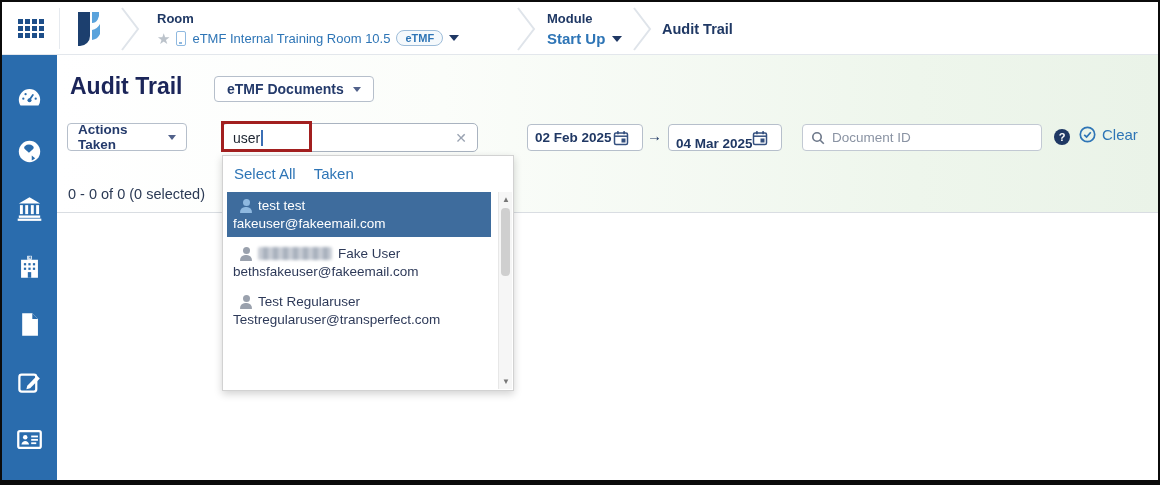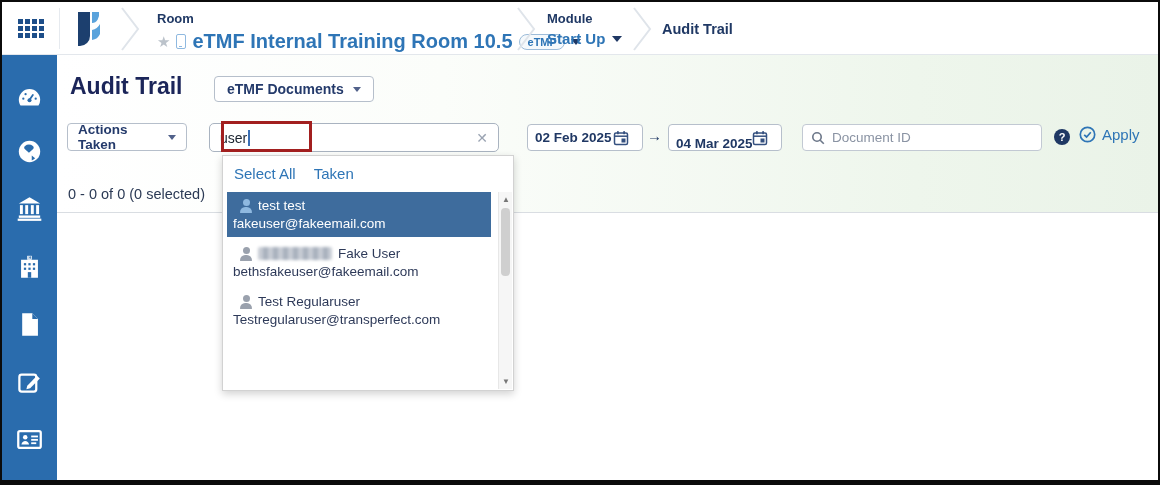--- a/index.html
+++ b/index.html
@@ -10,21 +10,21 @@
   .topbar { position:absolute; left:0; top:0; right:0; height:53px; background:#fff; border-bottom:1px solid #e3e7ec; z-index:5; }
   .waffle { position:absolute; left:16px; top:17px; width:27px; height:20px; display:grid; grid-template-columns:repeat(4,5px); grid-template-rows:repeat(3,5px); gap:2px; cursor:pointer; }
   .waffle i { background:#1d4e89; }
   .topbar-sep { position:absolute; left:57px; top:6px; width:1px; height:41px; background:#e6eaef; }
   .brand { position:absolute; left:70px; top:8px; width:34px; height:38px; }
   .chev { position:absolute; top:4px; }
   .crumb-label { font-size:13px; font-weight:bold; color:#1f3864; }
   .crumb-row2 { display:flex; align-items:center; gap:6px; margin-top:4px; }
   .room-group { position:absolute; left:155px; top:9px; }
   .module-group { position:absolute; left:545px; top:9px; }
-  .room-name { font-size:20px; font-weight:bold; color:#2e75b6; cursor:pointer; }
+  .room-name { font-size:13px; font-weight:normal; color:#2e75b6; cursor:pointer; }
   .star-icon { color:#bcc3cb; font-size:15px; line-height:1; }
   .mobile-icon { width:10px; height:15px; border:1.5px solid #8fb9e0; border-radius:2px; position:relative; }
   .mobile-icon::after { content:""; position:absolute; left:2px; bottom:1px; width:3px; height:1.5px; background:#8fb9e0; }
   .badge { font-size:11px; font-weight:bold; color:#2e75b6; border:1px solid #9dbcd9; border-radius:9px; padding:1px 8px; background:#f5f9fc; }
   .caret-down { width:0; height:0; border-left:5px solid transparent; border-right:5px solid transparent; border-top:6px solid #1f3864; display:inline-block; }
   .module-name { font-size:15px; font-weight:bold; color:#2e75b6; cursor:pointer; display:flex; align-items:center; gap:7px; margin-top:4px; }
   .page-crumb { position:absolute; left:660px; top:0; height:53px; display:flex; align-items:center; font-size:14.5px; font-weight:bold; color:#1f3864; }
 
   
   .sidebar { position:absolute; left:0; top:53px; bottom:0; width:55px; background:#2a6cad; z-index:4; }
@@ -37,21 +37,21 @@
 
   .page-title { position:absolute; left:13px; top:18px; font-size:23px; font-weight:bold; color:#1b2559; }
   .type-dd { position:absolute; left:157px; top:21px; width:160px; height:26px; background:#fff; border:1px solid #b6bfcb; border-radius:4px; display:flex; align-items:center; justify-content:space-between; padding:0 12px; cursor:pointer; }
   .type-dd span { font-size:14px; font-weight:bold; color:#243a6b; }
   .caret-sm { width:0; height:0; border-left:4.5px solid transparent; border-right:4.5px solid transparent; border-top:5.5px solid #51618a; }
 
   .filter-row { position:absolute; left:0; top:68px; right:0; height:30px; }
   .actions-dd { position:absolute; left:10px; top:0; width:120px; height:28px; background:#fff; border:1px solid #b6bfcb; border-radius:4px; display:flex; align-items:center; justify-content:space-between; padding:0 10px; cursor:pointer; }
   .actions-dd span { font-size:13.5px; font-weight:bold; color:#243a6b; }
 
-  .searchbox { position:absolute; left:152px; top:0; width:290px; height:29px; background:#fff; border:1px solid #a9b3c0; border-radius:5px; display:flex; align-items:center; padding:0 10px; cursor:text; }
+  .searchbox { position:absolute; left:165px; top:0; width:256px; height:29px; background:#fff; border:1px solid #a9b3c0; border-radius:5px; display:flex; align-items:center; padding:0 10px; cursor:text; }
   .searchbox .query { font-size:14px; color:#1c2430; }
   .text-caret { display:inline-block; width:1.5px; height:16px; background:#3b6fb5; margin-left:1px; }
   .clear-x { margin-left:auto; color:#9aa3b2; font-size:14px; cursor:pointer; }
   .red-annot { position:absolute; left:164px; top:-2px; width:91px; height:31px; border:3px solid #a21f1f; pointer-events:none; z-index:20; }
 
   .datebox { position:absolute; top:1px; height:27px; background:#fff; border:1px solid #b6bfcb; border-radius:4px; display:flex; align-items:center; padding:0 7px; cursor:pointer; }
   .datebox .dval { font-size:13.5px; color:#203864; white-space:nowrap; overflow:hidden;font-weight:bold; }
   .date-from { left:470px; width:116px; }
   .date-from .dval { width:78px; }
   .date-to { left:611px; width:114px; }
@@ -263,21 +263,21 @@
         <input type="text" placeholder="Document ID" style="">
       </div>
 
       <div class="help-btn">?</div>
 
       <div class="apply-btn">
         <svg width="17" height="17" viewBox="0 0 17 17">
           <circle cx="8.5" cy="8.5" r="7.2" fill="none" stroke="#2e75b6" stroke-width="1.7"></circle>
           <polyline points="5.2,8.8 7.6,11 11.8,6.2" fill="none" stroke="#2e75b6" stroke-width="1.7"></polyline>
         </svg>
-        <span>Apply</span>
+        <span>Clear</span>
       </div>
     </div>
 
     <div class="count-text">0 - 0 of 0 (0 selected)</div>
   </div>
 
   <div class="drop-panel">
     <div class="drop-head">
       <span class="drop-link">Select All</span>
       <span class="drop-link">Taken</span>

